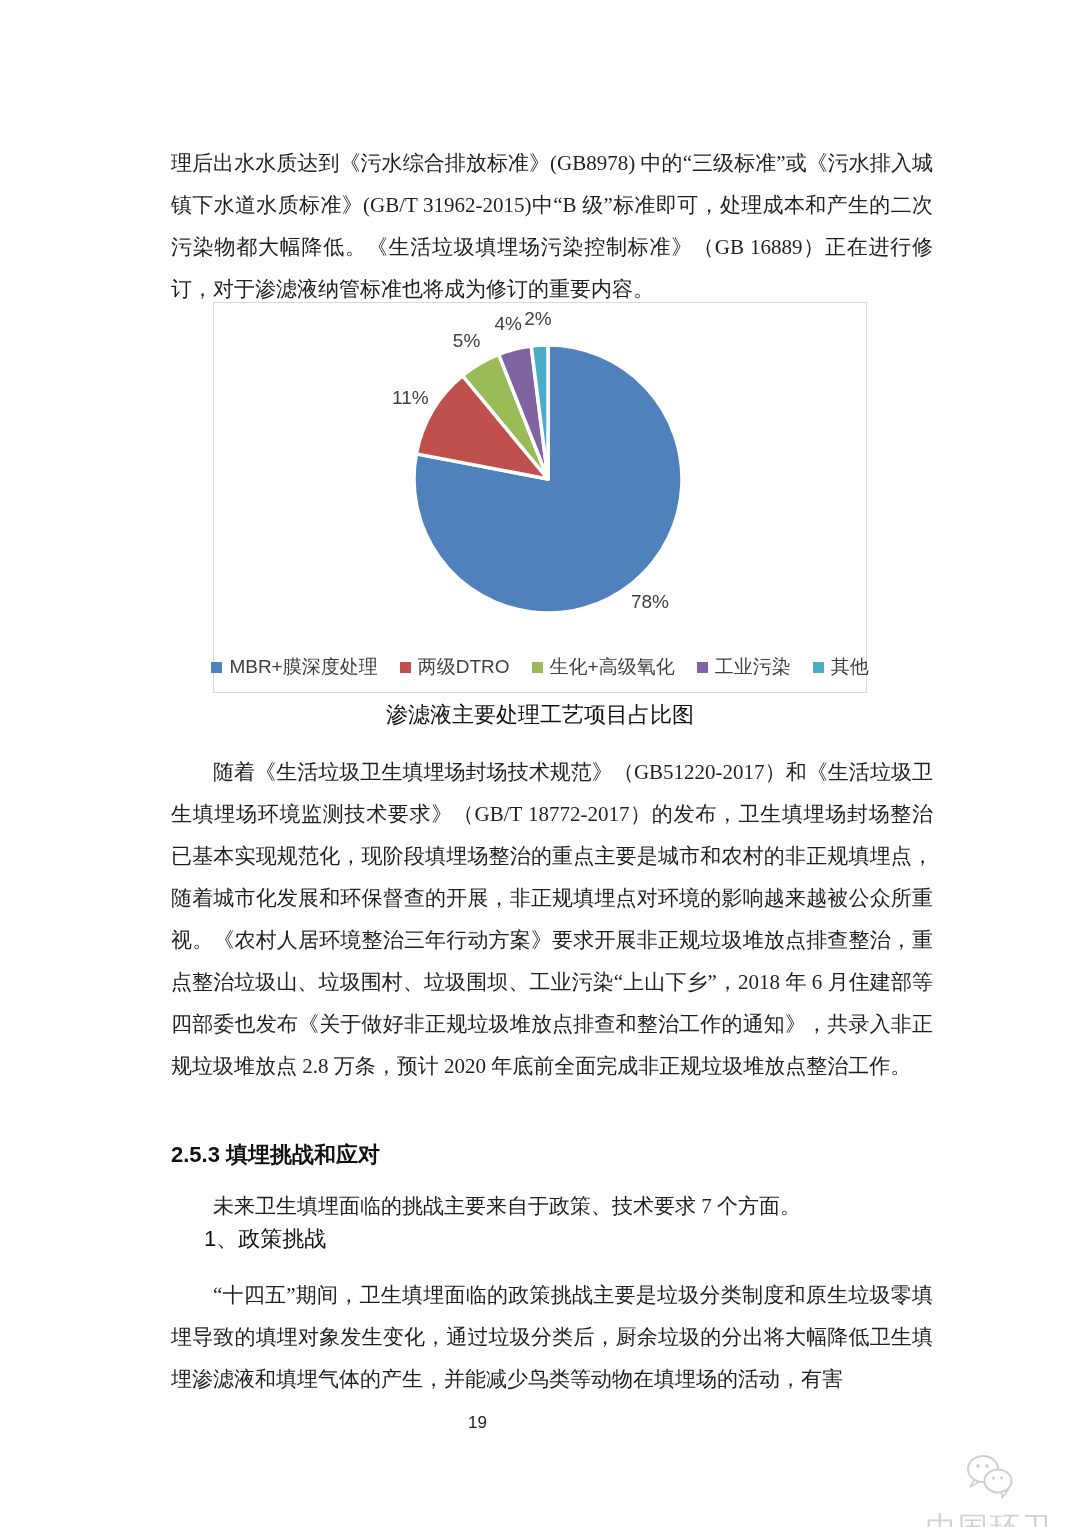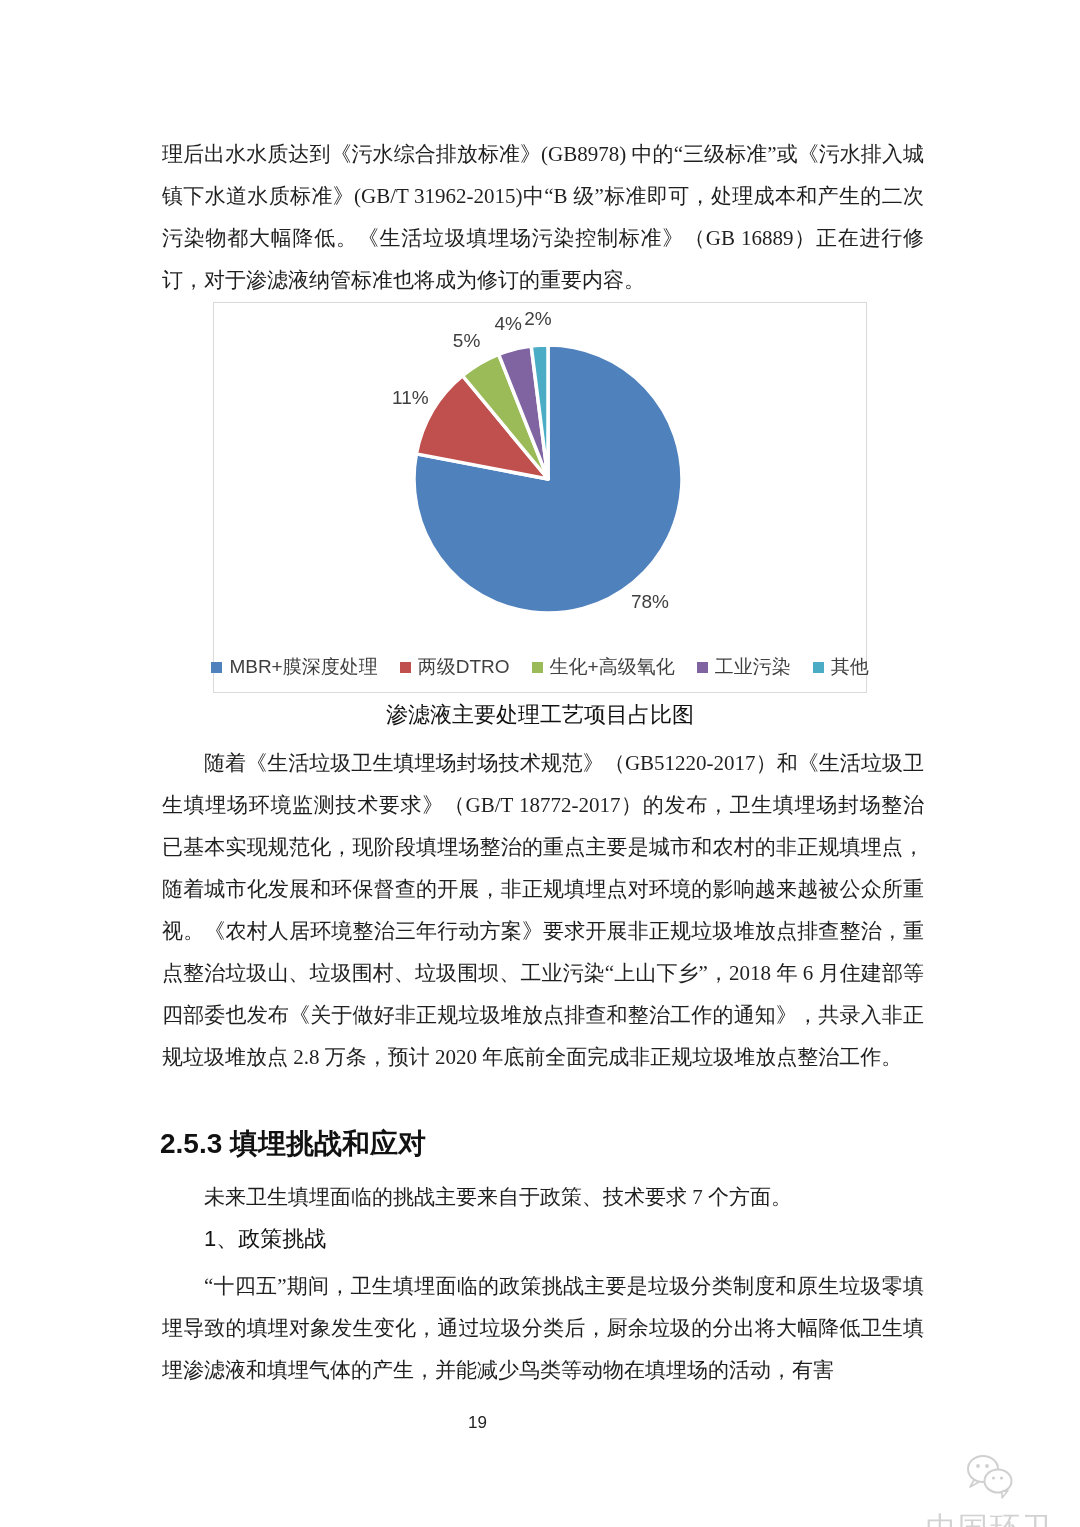--- a/index.html
+++ b/index.html
@@ -1,21 +1,21 @@
 <!DOCTYPE html>
 <html><head>
 <meta charset="utf-8">
 <style>
   html,body{margin:0;padding:0;background:#ffffff;}
   .page{
     position:relative;width:1080px;height:1527px;background:#ffffff;overflow:hidden;
     font-family:"Liberation Serif","DejaVu Serif",serif;color:#1a1a1a;
   }
   .body-text{
-    position:absolute;left:160px;width:762px;margin:2px;
+    position:absolute;left:160px;width:762px;margin:11px;
     font-size:21px;line-height:42px;text-align:justify;text-justify:inter-ideograph;
     color:#1f1f1f;
   }
   .indent{text-indent:2em;}
   .p1{top:131px;}
   .p2{top:740px;}
   .p3{top:1174px;}
   .p4{top:1263px;}
   .chart-box{
     position:absolute;left:213px;top:302px;width:652px;height:389px;margin:0;
@@ -33,23 +33,23 @@
     font-size:19px;color:#3f3f3f;white-space:nowrap;text-align:right;
   }
   .legend-item{display:flex;align-items:center;gap:7px;}
   .legend-swatch{width:11px;height:11px;display:inline-block;flex:0 0 auto;}
   .caption{
     position:absolute;left:0;top:698px;width:1080px;text-align:center;
     font-family:"Liberation Sans","DejaVu Sans",sans-serif;
     font-size:22px;line-height:34px;font-weight:normal;color:#111;
   }
   .section-heading{
-    position:absolute;left:160px;top:1124px;width:762px;margin:0;
+    position:absolute;left:160px;top:1124px;width:762px;margin:11px;
     font-family:"Liberation Sans","DejaVu Sans",sans-serif;
-    font-size:28px;line-height:40px;font-weight:bold;color:#111;
+    font-size:22px;line-height:40px;font-weight:bold;color:#111;
   }
   .sub-heading{
     position:absolute;left:160px;top:1218px;width:762px;margin:0;text-indent:2em;
     font-family:"Liberation Sans","DejaVu Sans",sans-serif;
     font-size:22px;line-height:42px;font-weight:normal;color:#111;
   }
   .page-number{
     position:absolute;left:0;top:1413px;width:955px;text-align:center;
     font-family:"Liberation Sans","DejaVu Sans",sans-serif;
     font-size:17px;color:#222;

